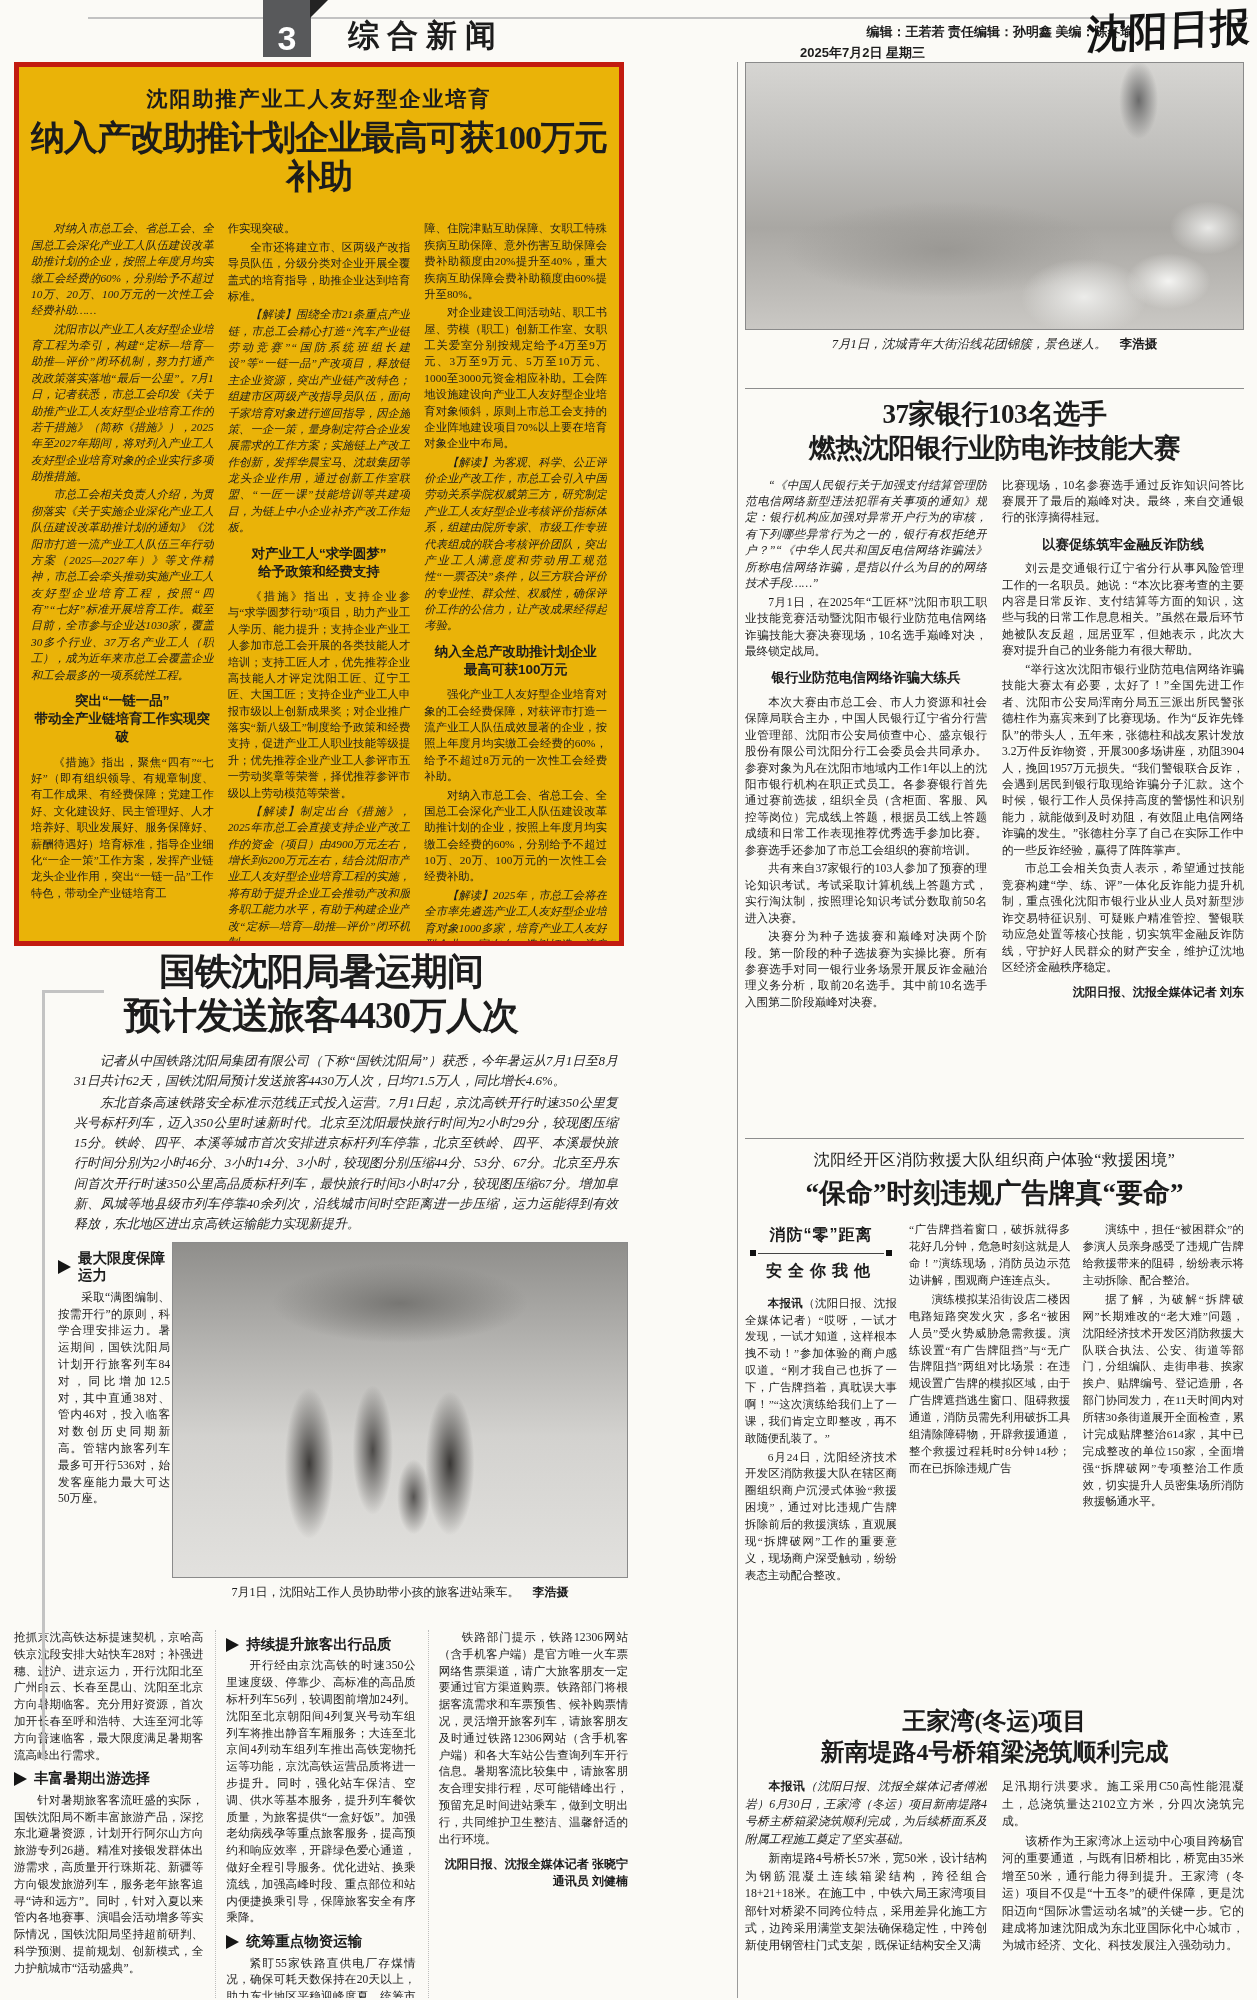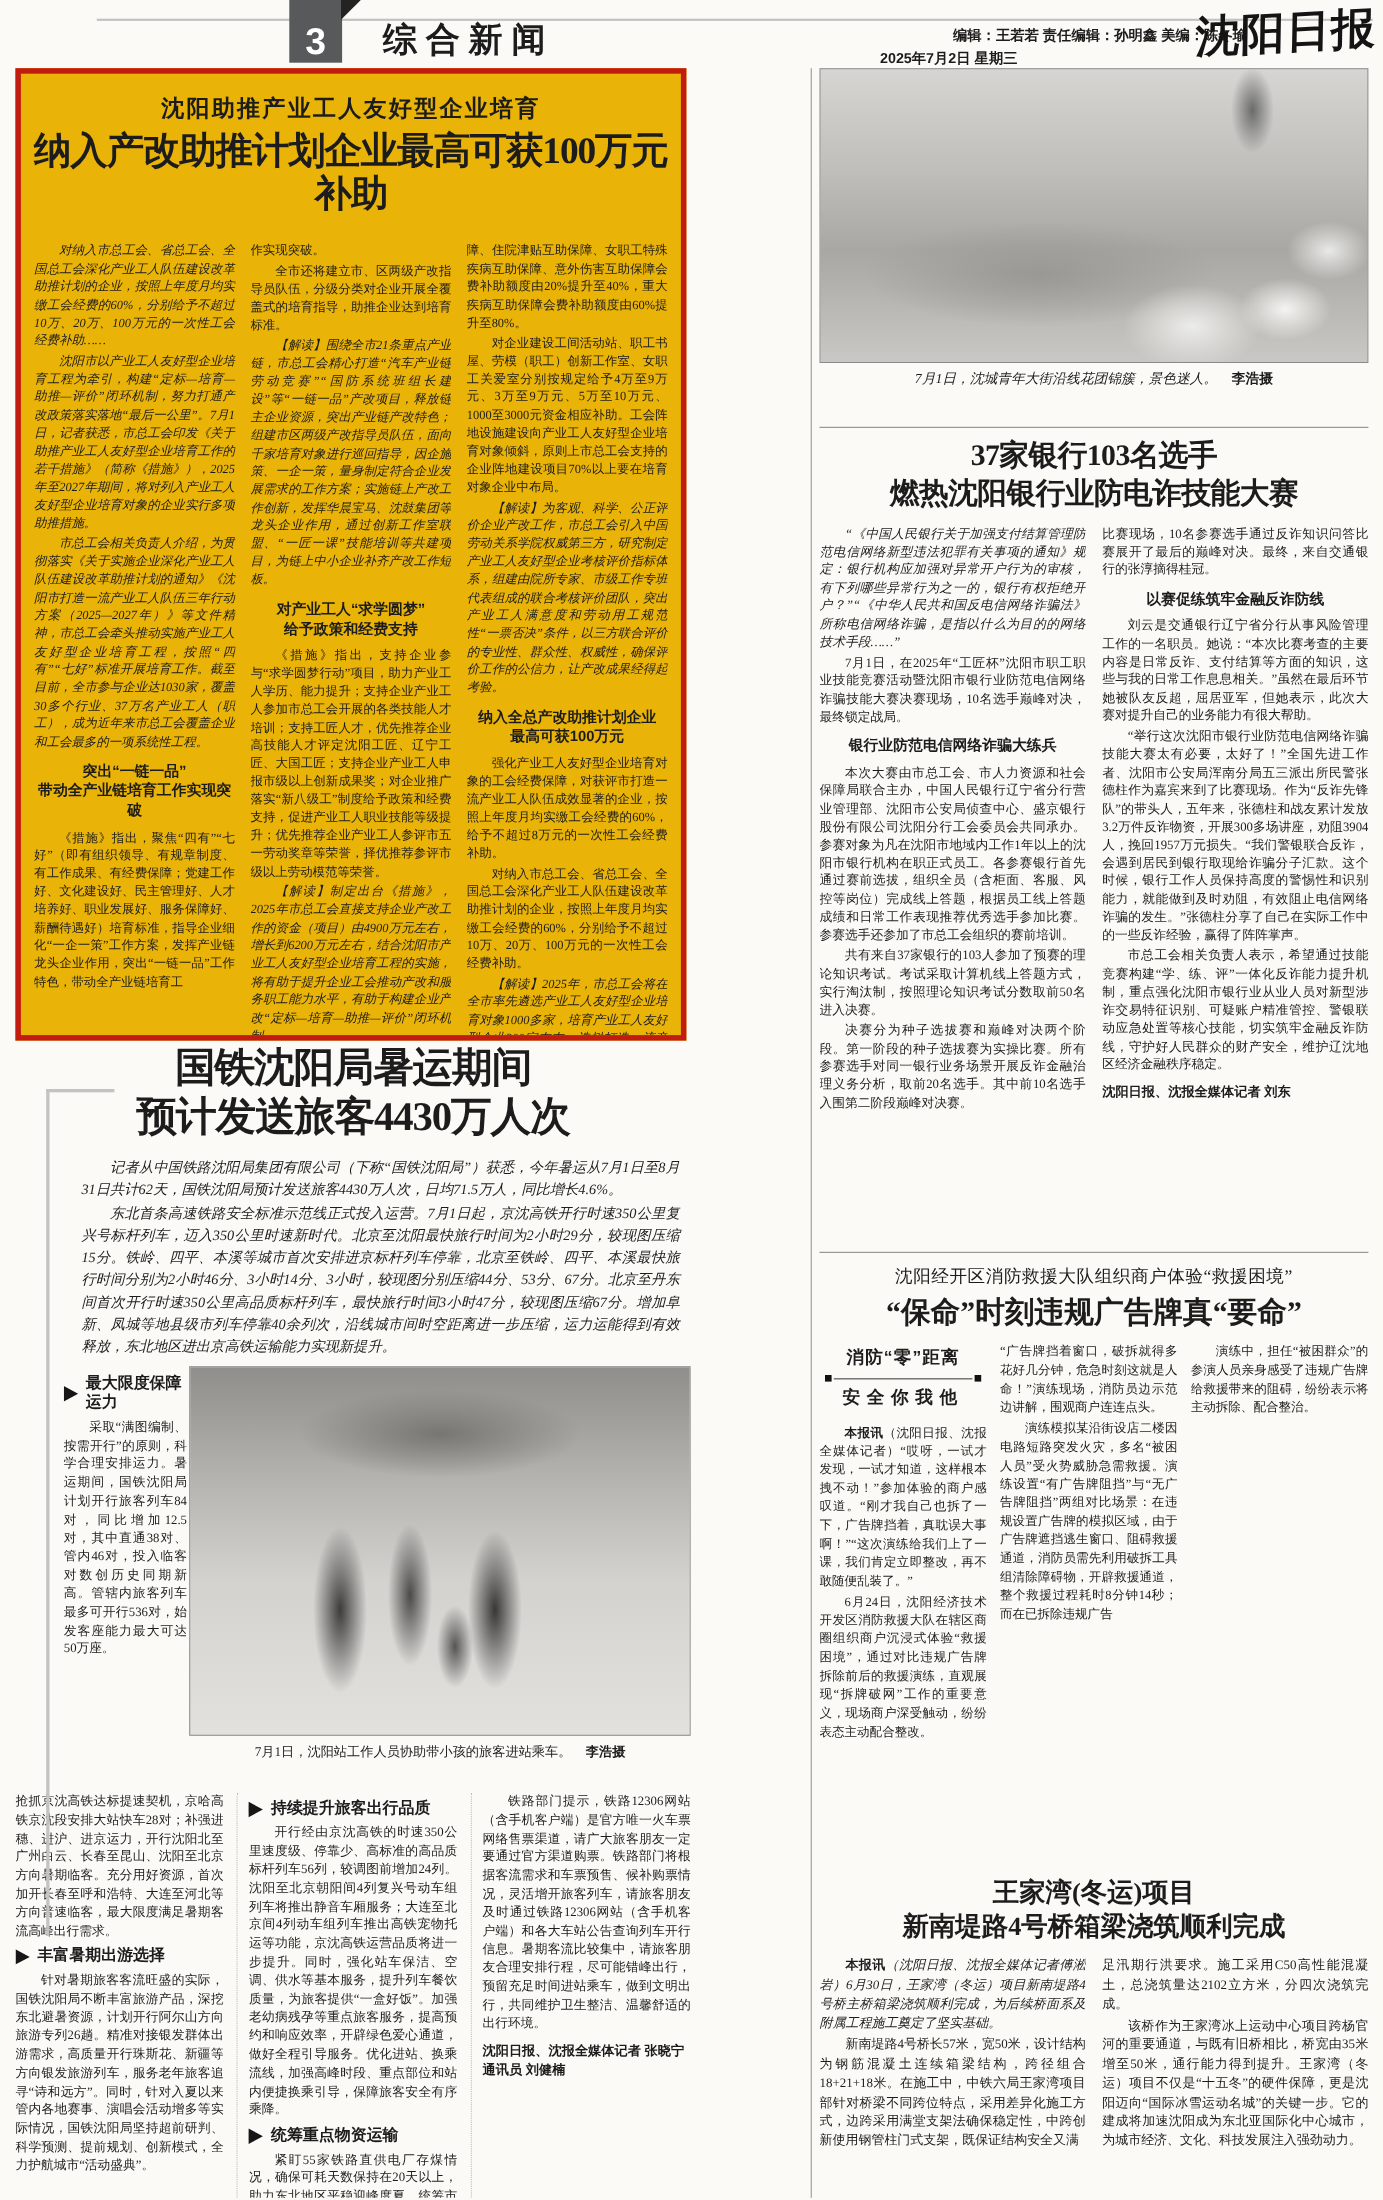--- a/index.html
+++ b/index.html
@@ -30,21 +30,21 @@
   #lead{left:14px;top:62px;width:610px;height:884px;border:5px solid #c21b10;
     box-sizing:border-box;padding:10px 12px 8px;overflow:hidden;background:#eab308}
   #lead .kicker{text-align:center;font:bold 21px/1.3 "Liberation Sans",sans-serif;letter-spacing:2px;margin-top:8px}
   #lead .headline{text-align:center;font-weight:900;font-size:34px;line-height:1.15;
     letter-spacing:-1px;margin:6px 0 24px;font-family:"Liberation Serif",serif}
   .lead-cols{display:flex;gap:14px;height:742px;overflow:hidden;
     font-size:11.3px;line-height:1.45}
   .lead-cols .col{flex:1;overflow:hidden}
   .sub{font:bold 13.5px/1.35 "Liberation Sans",sans-serif;text-align:center;
     white-space:pre-line;margin:9px 0 7px;text-indent:0}
-  .byline{font:bold 12px/1.4 "Liberation Sans",sans-serif;margin-top:8px;text-indent:0}
+  .byline{text-align:right;font:bold 12px/1.4 "Liberation Sans",sans-serif;margin-top:8px;text-indent:0}
   
   #rail{left:14px;top:950px;width:614px;height:1048px;overflow:hidden}
   #rail .bracket-v{position:absolute;left:28px;top:40px;width:3px;height:770px;background:#c3c3c3}
   #rail .bracket-h{position:absolute;left:28px;top:40px;width:62px;height:3px;background:#c3c3c3}
   #rail .h1{text-align:center;font-weight:900;font-size:37px;line-height:1.2;letter-spacing:-1px}
   #rail .lede{margin:12px 10px 8px 60px;font-size:13px;line-height:1.55}
   .rail-mid{position:relative;height:378px;margin-top:4px}
   .rail-side{position:absolute;left:44px;top:2px;width:112px;height:368px;overflow:hidden;
     font-size:11.6px;line-height:1.45}
   .rail-photo{position:absolute;left:158px;top:0;width:456px;height:336px;border:1px solid #8a8a8a;box-sizing:border-box}
@@ -251,20 +251,21 @@
       </div>
       <p><span class="lbl">本报讯</span><span>（沈阳日报、沈报全媒体记者）“哎呀，一试才发现，一试才知道，这样根本拽不动！”参加体验的商户感叹道。“刚才我自己也拆了一下，广告牌挡着，真耽误大事啊！”“这次演练给我们上了一课，我们肯定立即整改，再不敢随便乱装了。”</span></p>
       <p>6月24日，沈阳经济技术开发区消防救援大队在辖区商圈组织商户沉浸式体验“救援困境”，通过对比违规广告牌拆除前后的救援演练，直观展现“拆牌破网”工作的重要意义，现场商户深受触动，纷纷表态主动配合整改。</p>
     </div>
     <div class="col">
       <p class="cont">“广告牌挡着窗口，破拆就得多花好几分钟，危急时刻这就是人命！”演练现场，消防员边示范边讲解，围观商户连连点头。</p>
       <p>演练模拟某沿街设店二楼因电路短路突发火灾，多名“被困人员”受火势威胁急需救援。演练设置“有广告牌阻挡”与“无广告牌阻挡”两组对比场景：在违规设置广告牌的模拟区域，由于广告牌遮挡逃生窗口、阻碍救援通道，消防员需先利用破拆工具组清除障碍物，开辟救援通道，整个救援过程耗时8分钟14秒；而在已拆除违规广告</p>
     </div>
     <div class="col">
       <p>演练中，担任“被困群众”的参演人员亲身感受了违规广告牌给救援带来的阻碍，纷纷表示将主动拆除、配合整治。</p>
+      <p>据了解，为破解“拆牌破网”长期难改的“老大难”问题，沈阳经济技术开发区消防救援大队联合执法、公安、街道等部门，分组编队、走街串巷、挨家挨户、贴牌编号、登记造册，各部门协同发力，在11天时间内对所辖30条街道展开全面检查，累计完成贴牌整治614家，其中已完成整改的单位150家，全面增强“拆牌破网”专项整治工作质效，切实提升人员密集场所消防救援畅通水平。</p>
     </div>
   </div>
 </div>
 
 <div class="abs" id="bridge">
   <div class="h1">王家湾(冬运)项目</div>
   <div class="h1">新南堤路4号桥箱梁浇筑顺利完成</div>
   <div class="bridge-cols">
     <div class="col">
       <p><span class="lbl">本报讯</span><span class="kai">（沈阳日报、沈报全媒体记者傅淞岩）6月30日，王家湾（冬运）项目新南堤路4号桥主桥箱梁浇筑顺利完成，为后续桥面系及附属工程施工奠定了坚实基础。</span></p>

